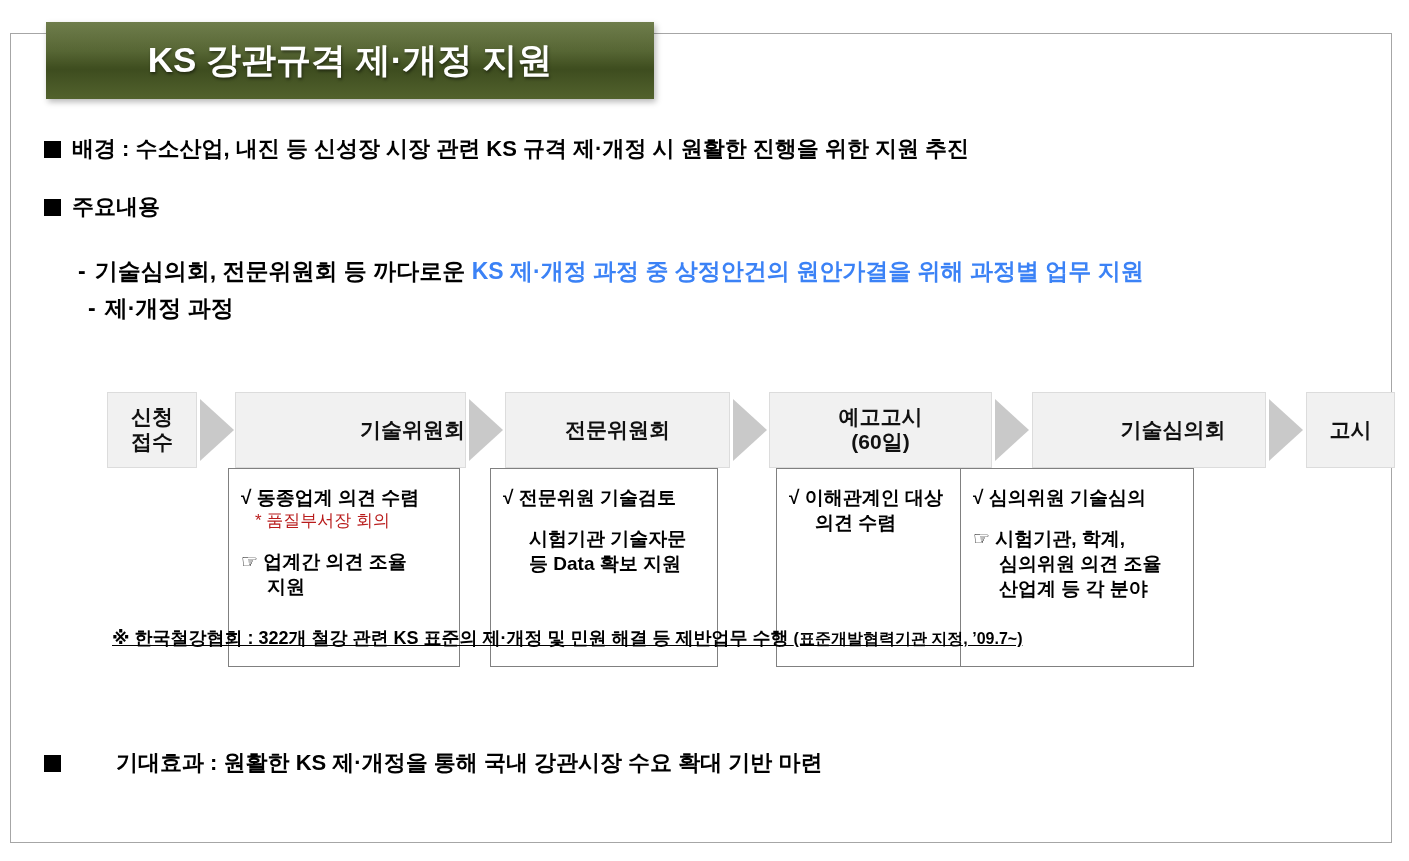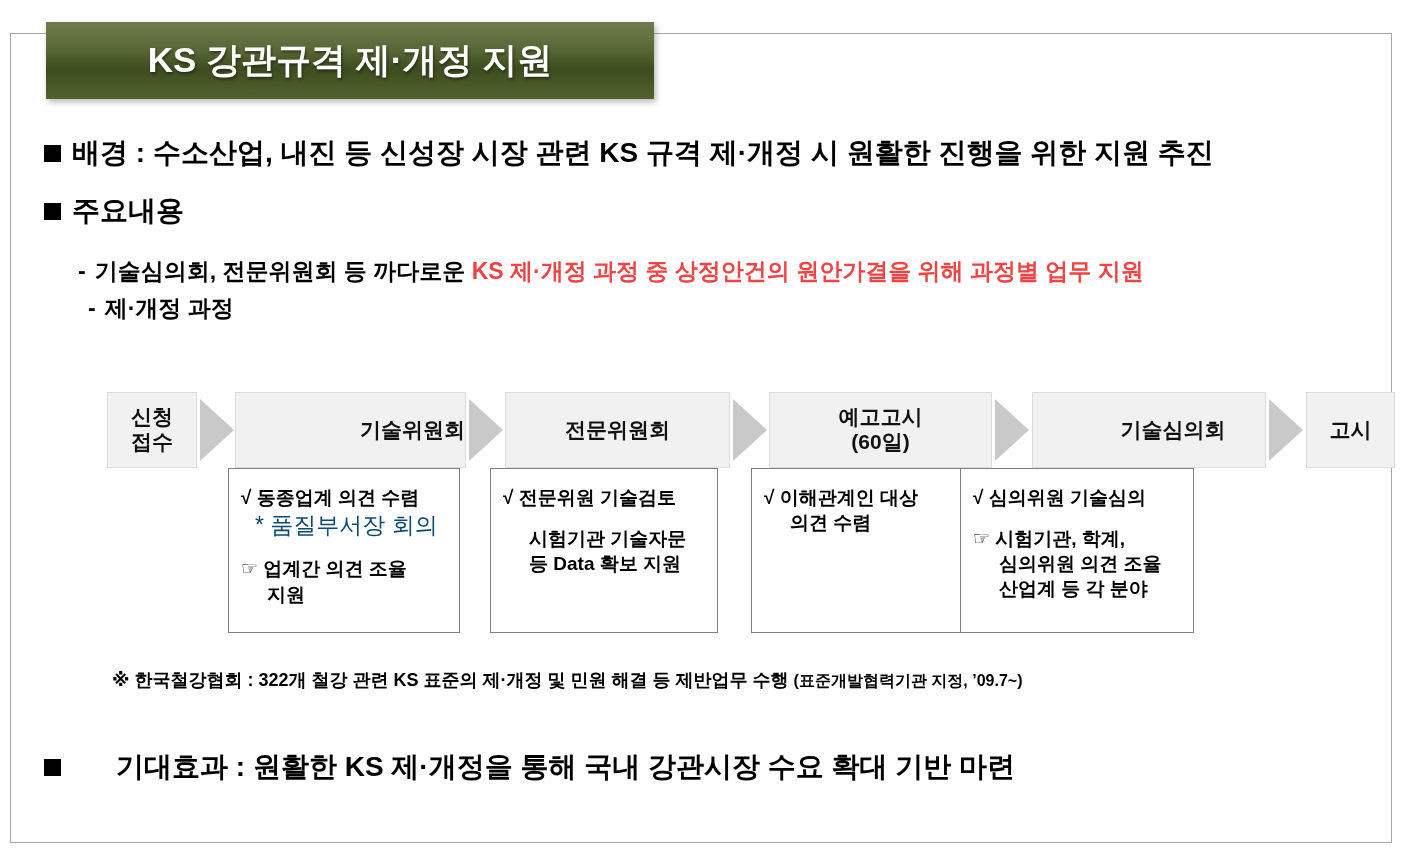--- a/index.html
+++ b/index.html
@@ -68,40 +68,40 @@
   }
   .sq {
     display: inline-block;
     width: 17px;
     height: 17px;
     background: #000000;
     margin-right: 11px;
     flex: 0 0 auto;
   }
   .bullet-text {
-    font-size: 28px;
+    font-size: 22px;
     font-weight: bold;
     color: #000000;
   }
 
   #bg-line   { left: 44px; top: 134px; }
   #main-head { left: 44px; top: 192px; }
   #effect-line { left: 44px; top: 748px; gap: 44px; }
 
   .sub-line {
     position: absolute;
     font-size: 23px;
     font-weight: bold;
     color: #000000;
     white-space: nowrap;
   }
   #sub-1 { left: 78px; top: 256px; }
   #sub-2 { left: 88px; top: 293px; }
   .dash { margin-right: 9px; }
-  .blue { color: #ef4444; }
+  .blue { color: #3b82f6; }
 
   
   #flow-row {
     position: absolute;
     left: 107px;
     top: 392px;
     width: 1258px;
     height: 76px;
   }
   .flow-box {
@@ -125,51 +125,52 @@
     top: 7px;
     width: 34px;
     height: 62px;
   }
   .flow-arrow svg { display:block; }
 
   
   .detail-box {
     position: absolute;
     top: 468px;
-    height: 165px;
+    height: 199px;
     background: #ffffff;
     border: 1px solid #808080;
     box-sizing: border-box;
     padding: 16px 10px 10px 12px;
     font-size: 19px;
     font-weight: bold;
     color: #000000;
     line-height: 1.32;
   }
   .d-row { white-space: nowrap; }
   .d-sub {
-    font-size: 23px;
+    font-size: 17px;
     font-weight: normal;
-    color: #0c4a6e;
+    color: #b91c1c;
     padding-left: 14px;
     white-space: nowrap;
   }
   .d-gap { height: 16px; }
   .d-indent { padding-left: 26px; white-space: nowrap; }
   .mark { font-weight: bold; }
 
   
   #note-line {
     position: absolute;
     left: 112px;
-    top: 668px;
+    top: 626px;
     font-size: 18px;
     font-weight: bold;
     color: #000000;
     white-space: nowrap;
+    text-decoration: underline;
   }
   #note-line .note-tail { font-size: 16px; }
 </style>
 </head>
 <body>
 
 <div id="slide-frame"></div>
 
 <div id="title-banner">
   <span class="title-text">KS 강관규격 제·개정 지원</span>
@@ -265,21 +266,21 @@
   <div class="d-indent mark">지원</div>
 </div>
 
 <div class="detail-box" style="left:490px; width:228px;">
   <div class="d-row mark">√ 전문위원 기술검토</div>
   <div class="d-gap"></div>
   <div class="d-indent mark">시험기관 기술자문</div>
   <div class="d-indent mark">등 Data 확보 지원</div>
 </div>
 
-<div class="detail-box" style="left:751px; width:232px;">
+<div class="detail-box" style="left:776px; width:232px;">
   <div class="d-row mark">√ 이해관계인 대상</div>
   <div class="d-indent mark">의견 수렴</div>
 </div>
 
 <div class="detail-box" style="left:960px; width:234px;">
   <div class="d-row mark">√ 심의위원 기술심의</div>
   <div class="d-gap"></div>
   <div class="d-row mark">☞ 시험기관, 학계,</div>
   <div class="d-indent mark">심의위원 의견 조율</div>
   <div class="d-indent mark">산업계 등 각 분야</div>

